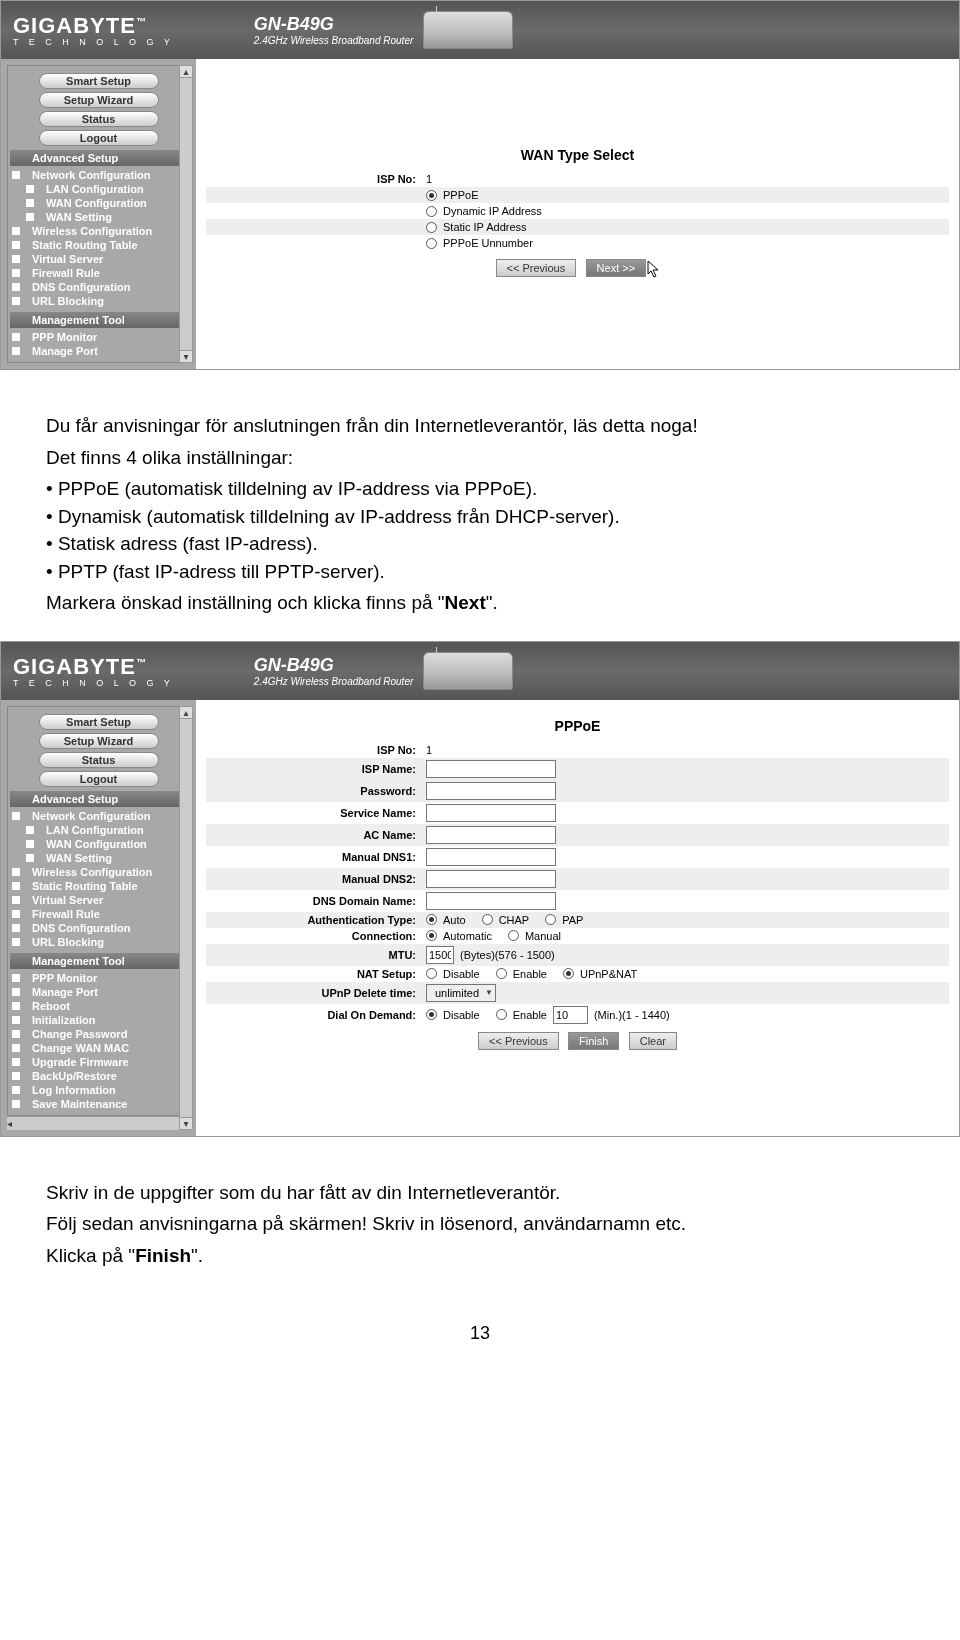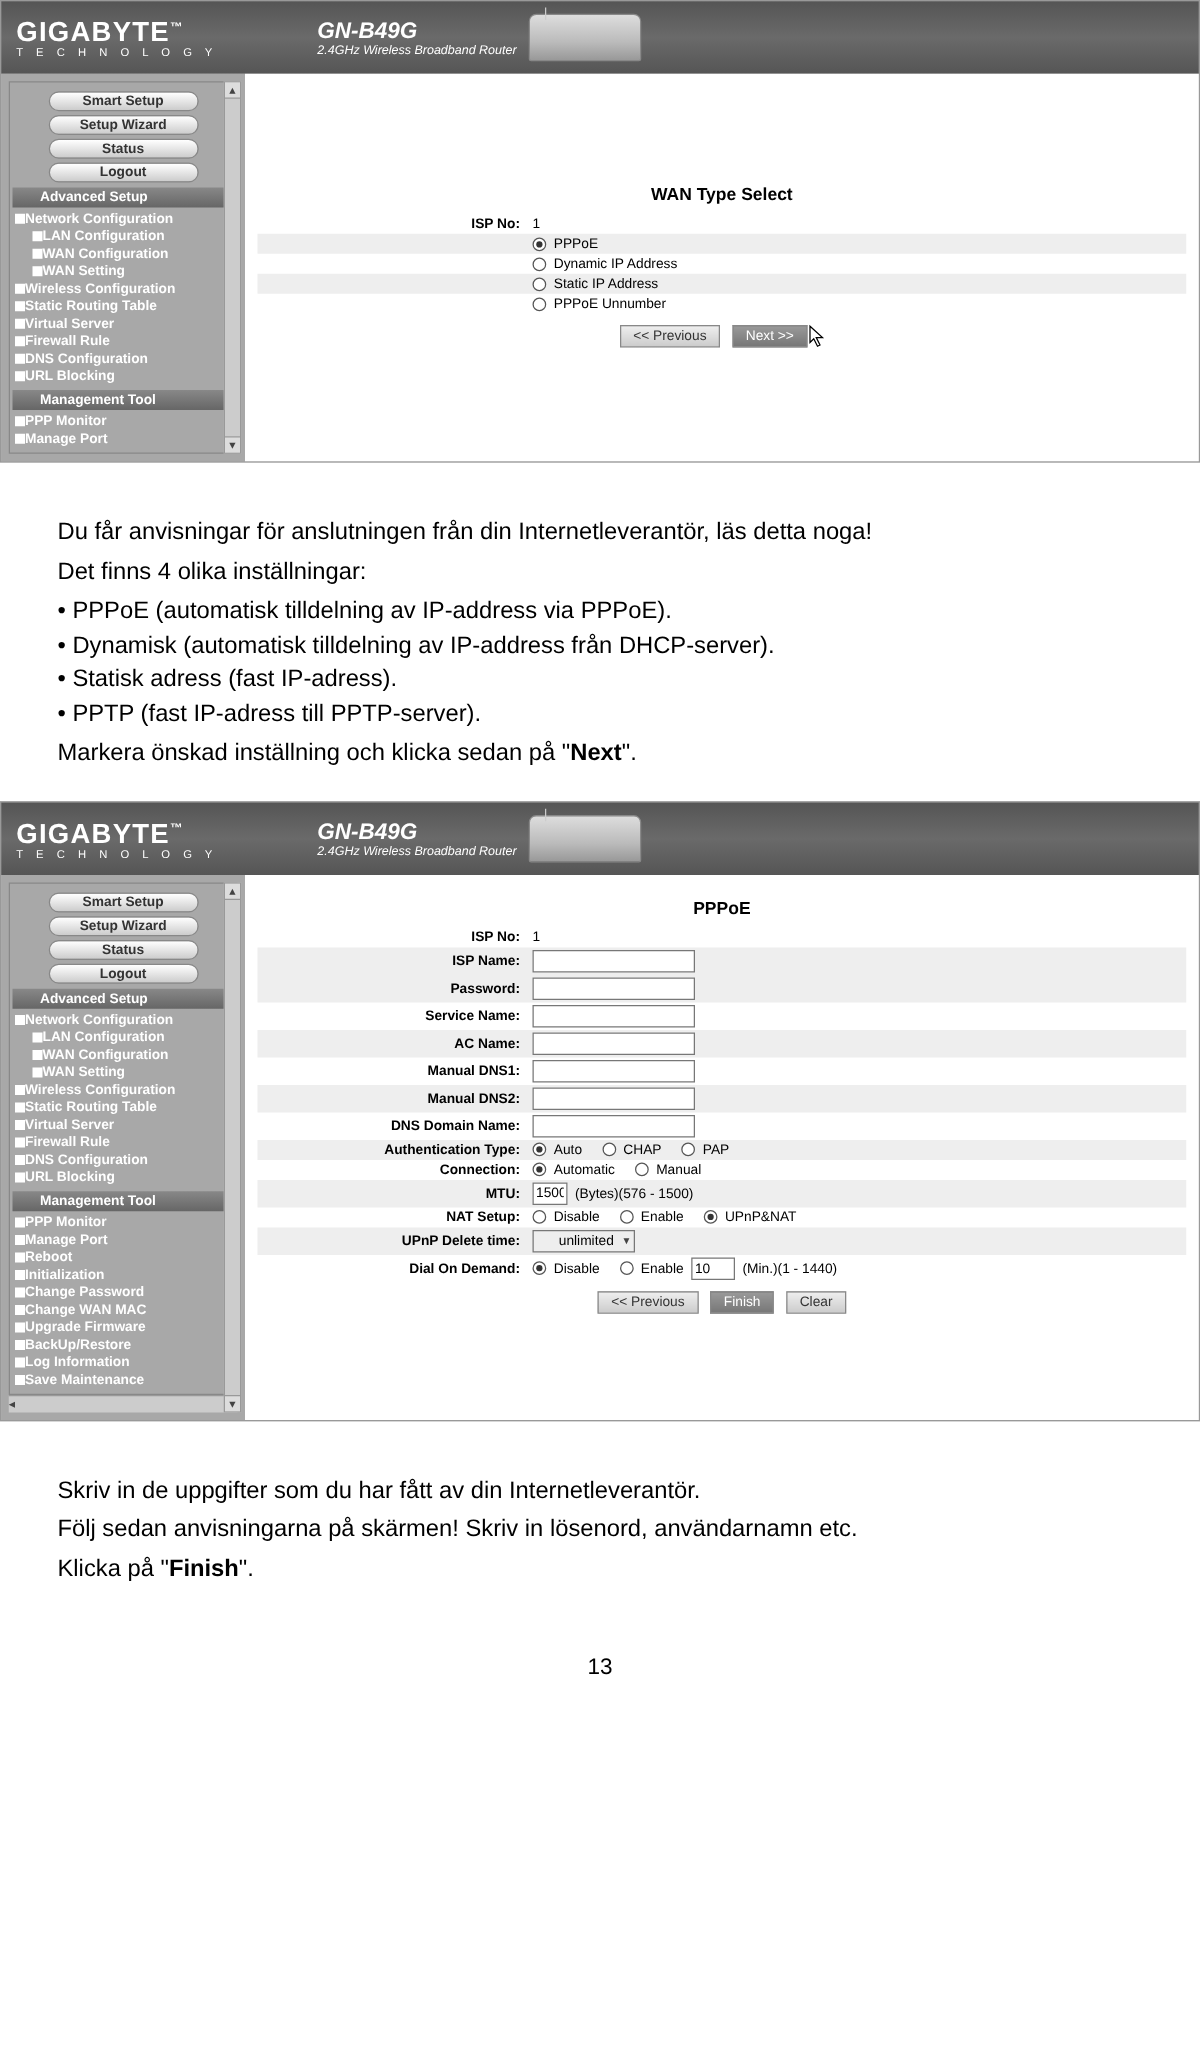--- a/index.html
+++ b/index.html
@@ -80,21 +80,21 @@
   }
   .sect-head {
     background: linear-gradient(to bottom, #888, #666);
     color: #fff;
     font-weight: bold;
     padding: 2px 22px;
     margin: 4px 0 2px 0;
     font-size: 11px;
   }
   .nav-item {
-    display: flex; align-items: center; gap: 0;
+    display: flex; align-items: center; gap: 12px;
     padding: 1px 2px; color: #fff; font-weight: bold; font-size: 11px;
   }
   .nav-item.sub { padding-left: 16px; }
   .bullet {
     width: 8px; height: 8px; background: #fff; display: inline-block;
   }
 
   .main {
     flex: 1;
     background: #fff;
@@ -131,21 +131,21 @@
     margin: 0 3px;
   }
   .btn.dark { background: linear-gradient(to bottom, #999, #777); color: #fff; }
   .btnrow { text-align: center; margin-top: 8px; }
   .cursor {
     display: inline-block; width: 16px; height: 20px; position: relative;
     margin-left: -6px; vertical-align: middle;
   }
   .cursor svg { position: absolute; top: 0; left: 0; }
   .select {
-    border: 1px solid #777; height: 18px; font-size: 11px; padding: 0 16px 0 20px;
+    border: 1px solid #777; height: 18px; font-size: 11px; padding: 0 16px 0 8px;
     background: #eee; position: relative; display: inline-flex; align-items: center;
   }
   .select::after {
     content: "▼"; font-size: 8px; position: absolute; right: 2px; top: 3px; color: #444;
   }
   .hscroll {
     height: 14px; background: #ccc; border-top: 1px solid #999;
     display: flex; align-items: center; justify-content: space-between;
     font-size: 10px; color: #444;
   }
@@ -296,21 +296,21 @@
 
   <div class="doc-text">
     <p>Du får anvisningar för anslutningen från din Internetleverantör, läs detta noga!</p>
     <p>Det finns 4 olika inställningar:</p>
     <ul class="bullet-list">
       <li>PPPoE (automatisk tilldelning av IP-address via PPPoE).</li>
       <li>Dynamisk (automatisk tilldelning av IP-address från DHCP-server).</li>
       <li>Statisk adress (fast IP-adress).</li>
       <li>PPTP (fast IP-adress till PPTP-server).</li>
     </ul>
-    <p><span>Markera önskad inställning och klicka sedan på "</span><span class="bold">Next</span><span>".</span></p>
+    <p><span>Markera önskad inställning och klicka finns på "</span><span class="bold">Next</span><span>".</span></p>
   </div>
 
   <div class="router-ui">
     <div class="topbar">
       <div class="brand">
         <span class="brand-name"><span>GIGABYTE</span><sup>™</sup></span>
         <span class="brand-sub">T E C H N O L O G Y</span>
       </div>
       <div class="top-center">
         <div>

